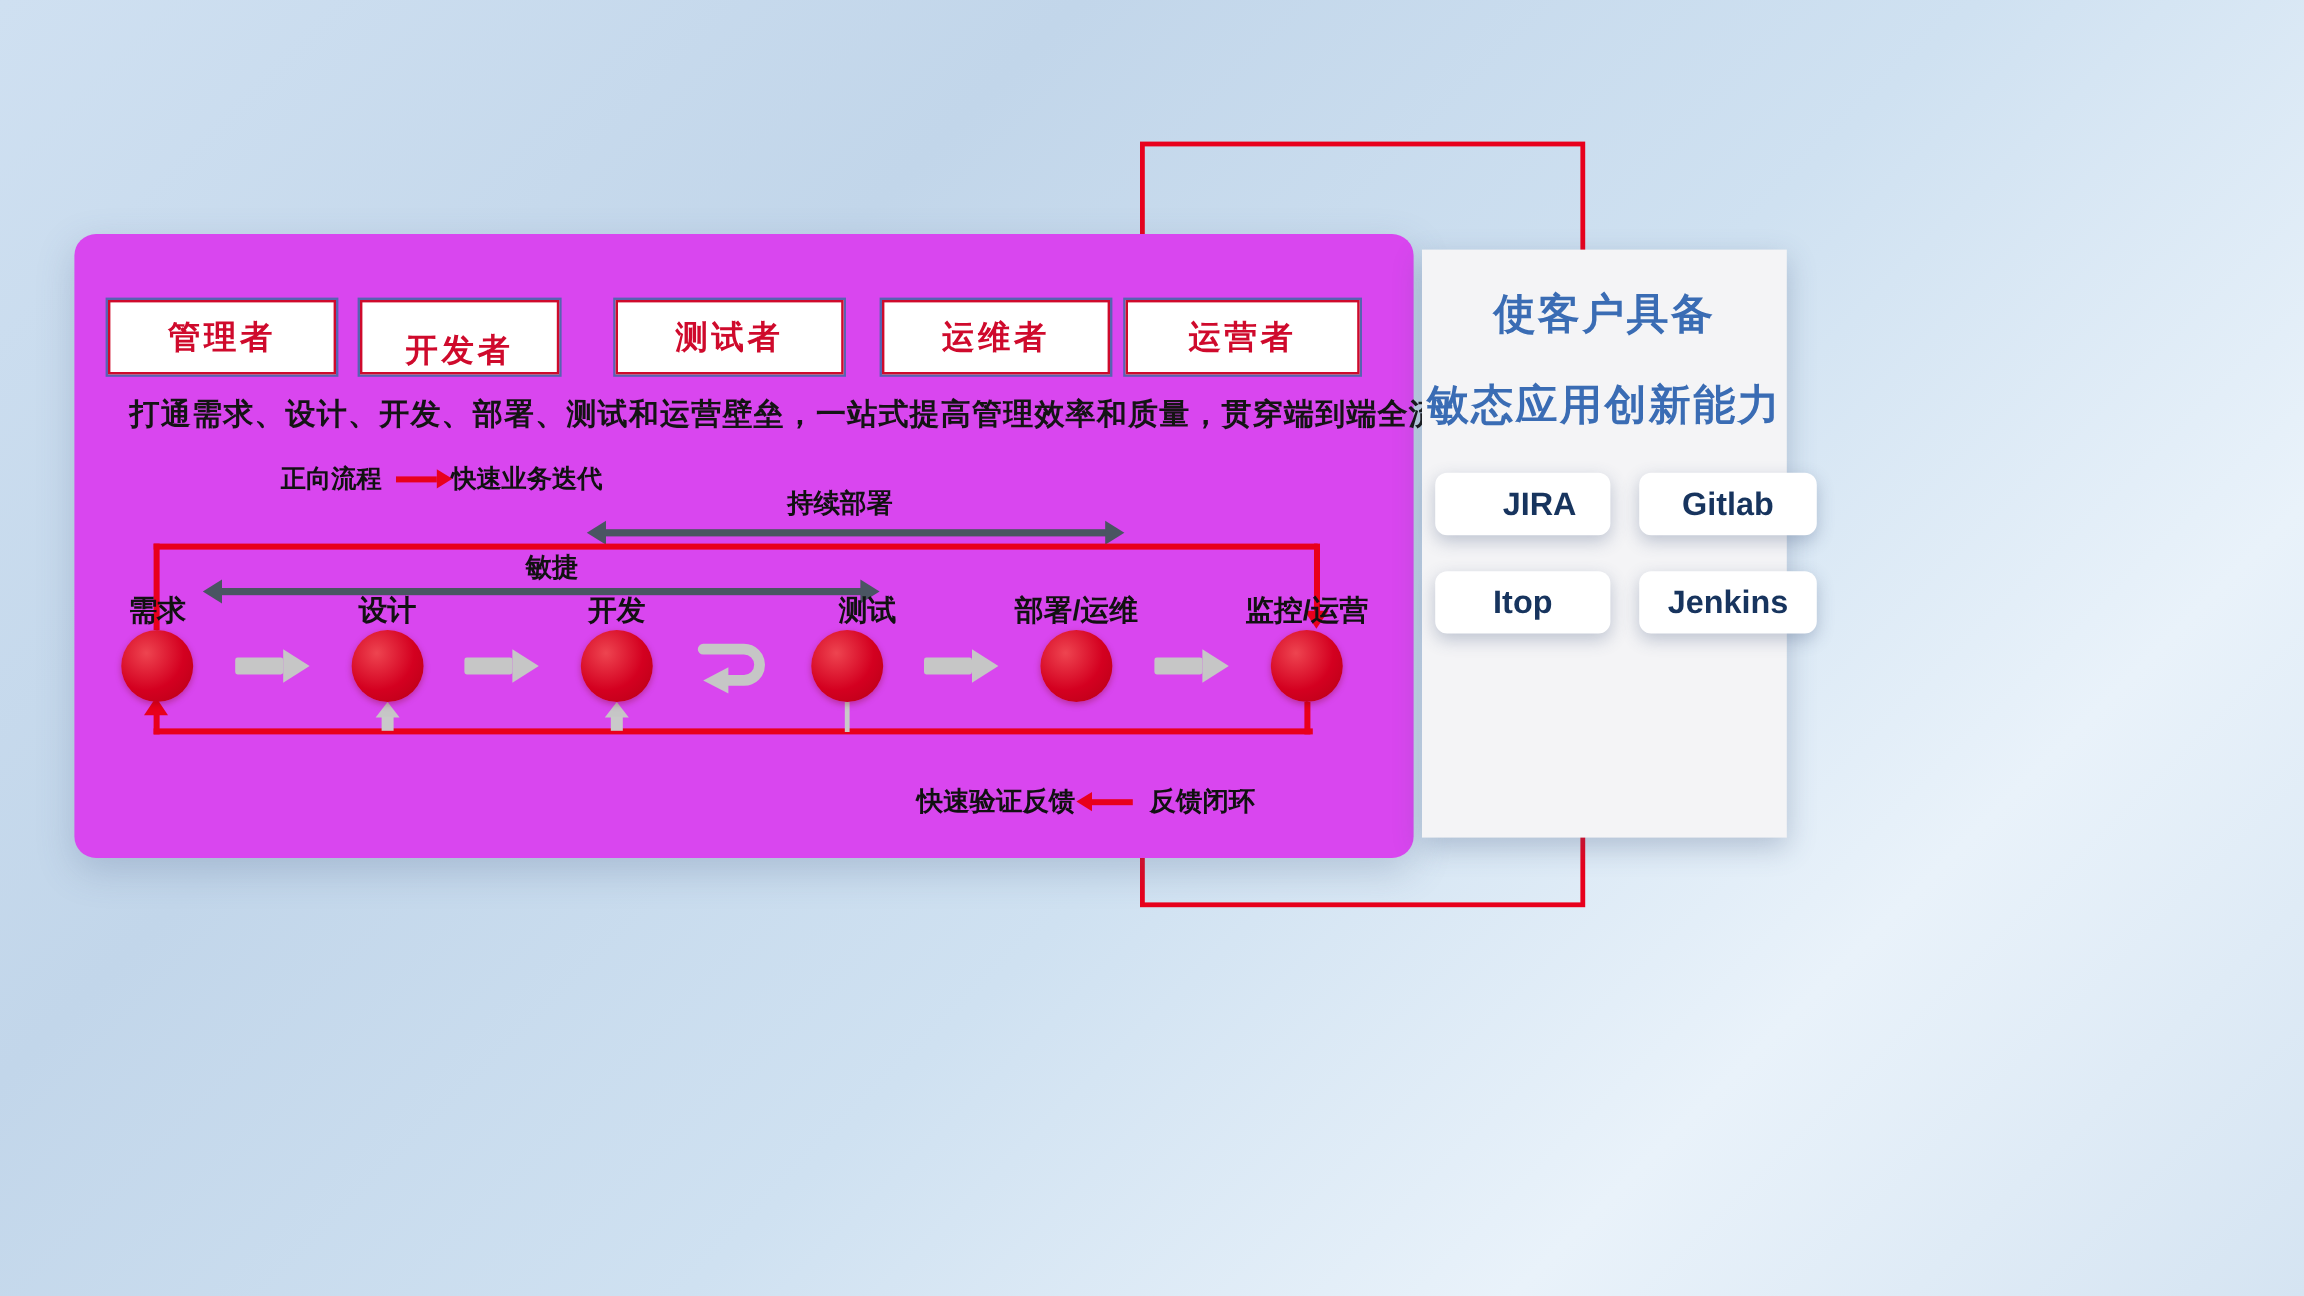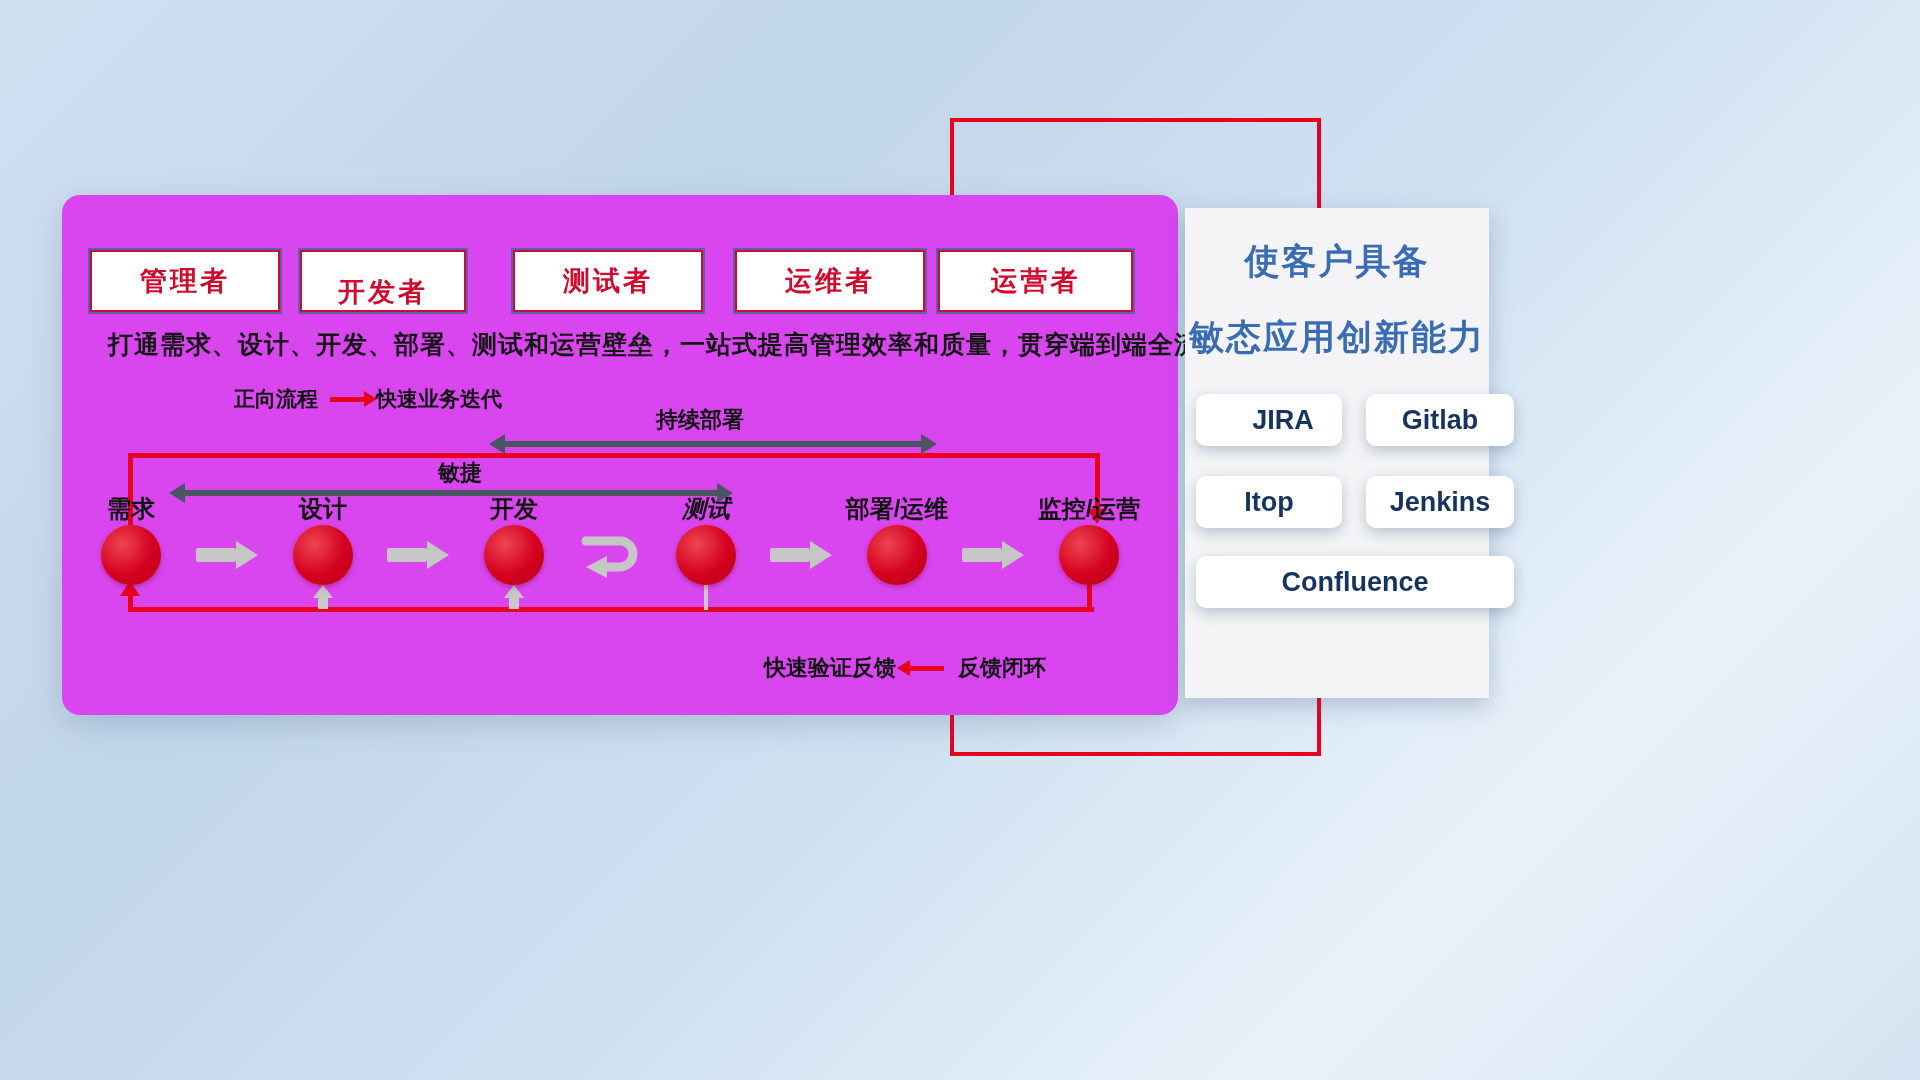--- a/index.html
+++ b/index.html
@@ -147,21 +147,21 @@
     </div>
 
   <svg class="loop-icon" width="72" height="52" viewBox="0 0 72 52">
     <path d="M12 14 H46 A13 13 0 0 1 46 40 H32" fill="none" stroke="#c6c6c6" stroke-width="9" stroke-linecap="round"></path>
     <polygon points="12,40 33,29 33,51" fill="#c6c6c6"></polygon>
   </svg>
 
   <div class="node-label" style="left:-11px;">需求</div>
   <div class="node-label" style="left:181px;">设计</div>
   <div class="node-label" style="left:372px;">开发</div>
-  <div class="node-label" style="left:564px;font-style:italic;">测试</div>
+  <div class="node-label" style="left:581px;">测试</div>
   <div class="node-label" style="left:755px;">部署/运维</div>
   <div class="node-label" style="left:947px;">监控/运营</div>
 
   <div class="node" style="left:39px;"></div>
   <div class="node" style="left:231px;"></div>
   <div class="node" style="left:422px;"></div>
   <div class="node" style="left:614px;"></div>
   <div class="node" style="left:805px;"></div>
   <div class="node" style="left:997px;"></div>
 
@@ -174,14 +174,13 @@
 </div>
 
 <div class="panel">
   <div class="panel-title" style="top:30px;">使客户具备</div>
   <div class="panel-title" style="top:106px;">敏态应用创新能力</div>
 
   <div class="tool-btn" style="left:11px;  top:186px; width:146px;padding-left:28px;">JIRA</div>
   <div class="tool-btn" style="left:181px; top:186px; width:148px;">Gitlab</div>
   <div class="tool-btn" style="left:11px;  top:268px; width:146px;">Itop</div>
   <div class="tool-btn" style="left:181px; top:268px; width:148px;">Jenkins</div>
-  <div class="tool-btn" style="left:11px;  top:348px; width:318px;">Confluence</div>
 </div>
 
 </body></html>

